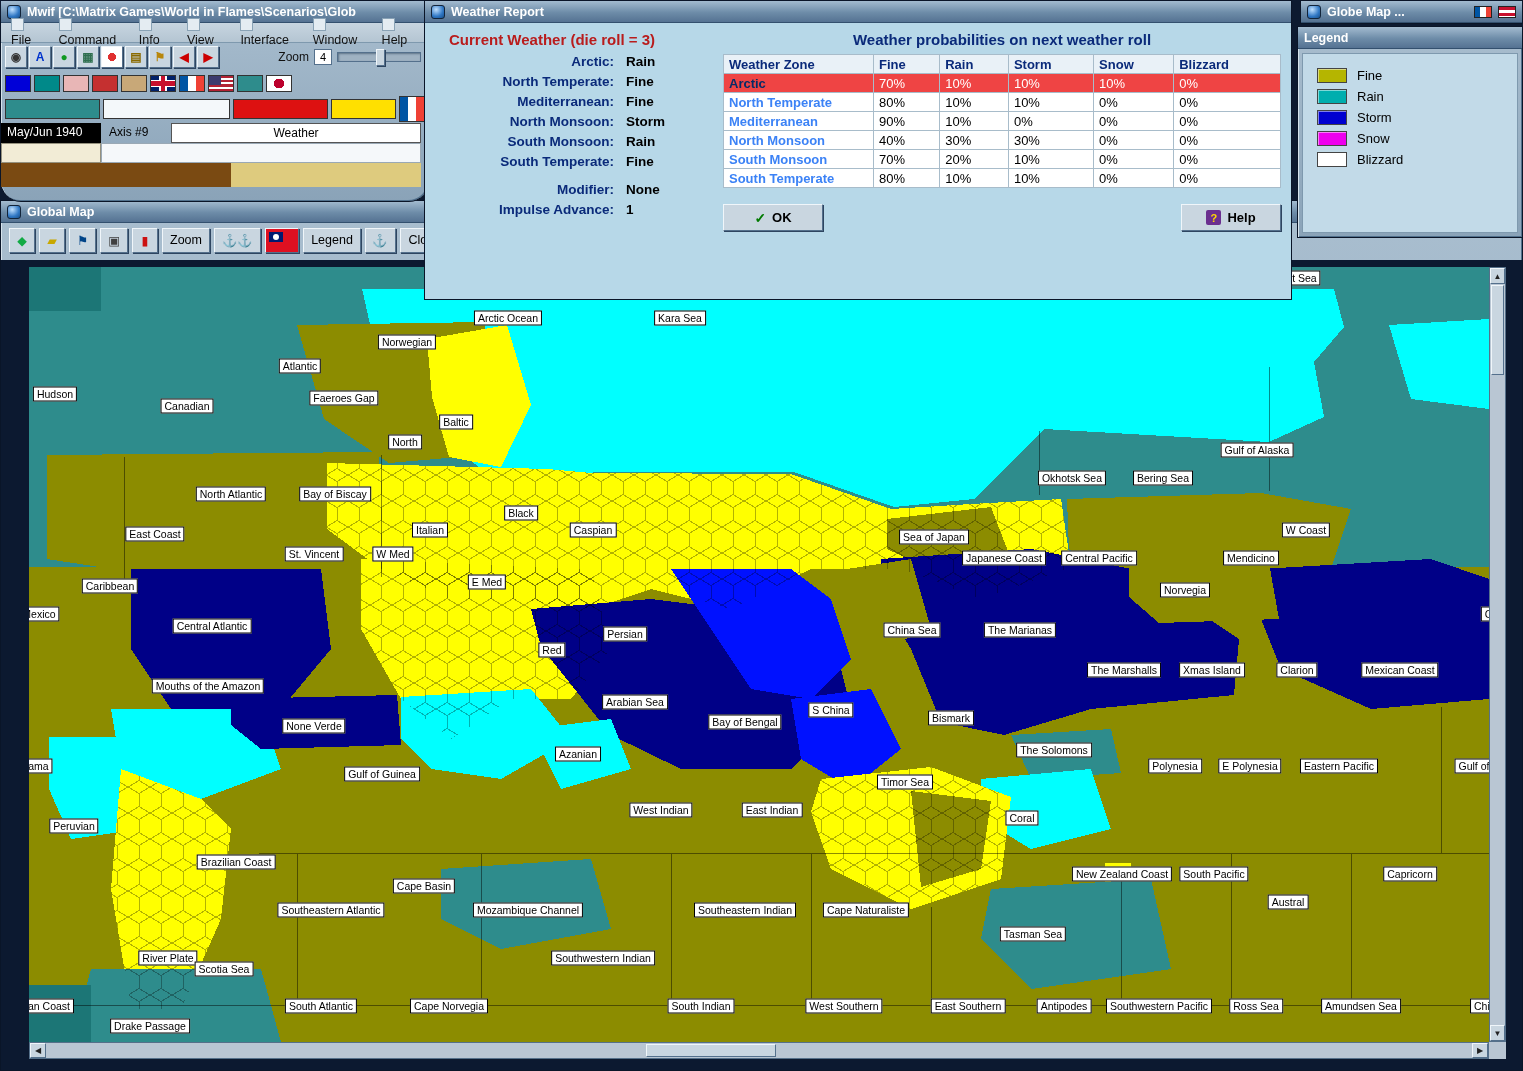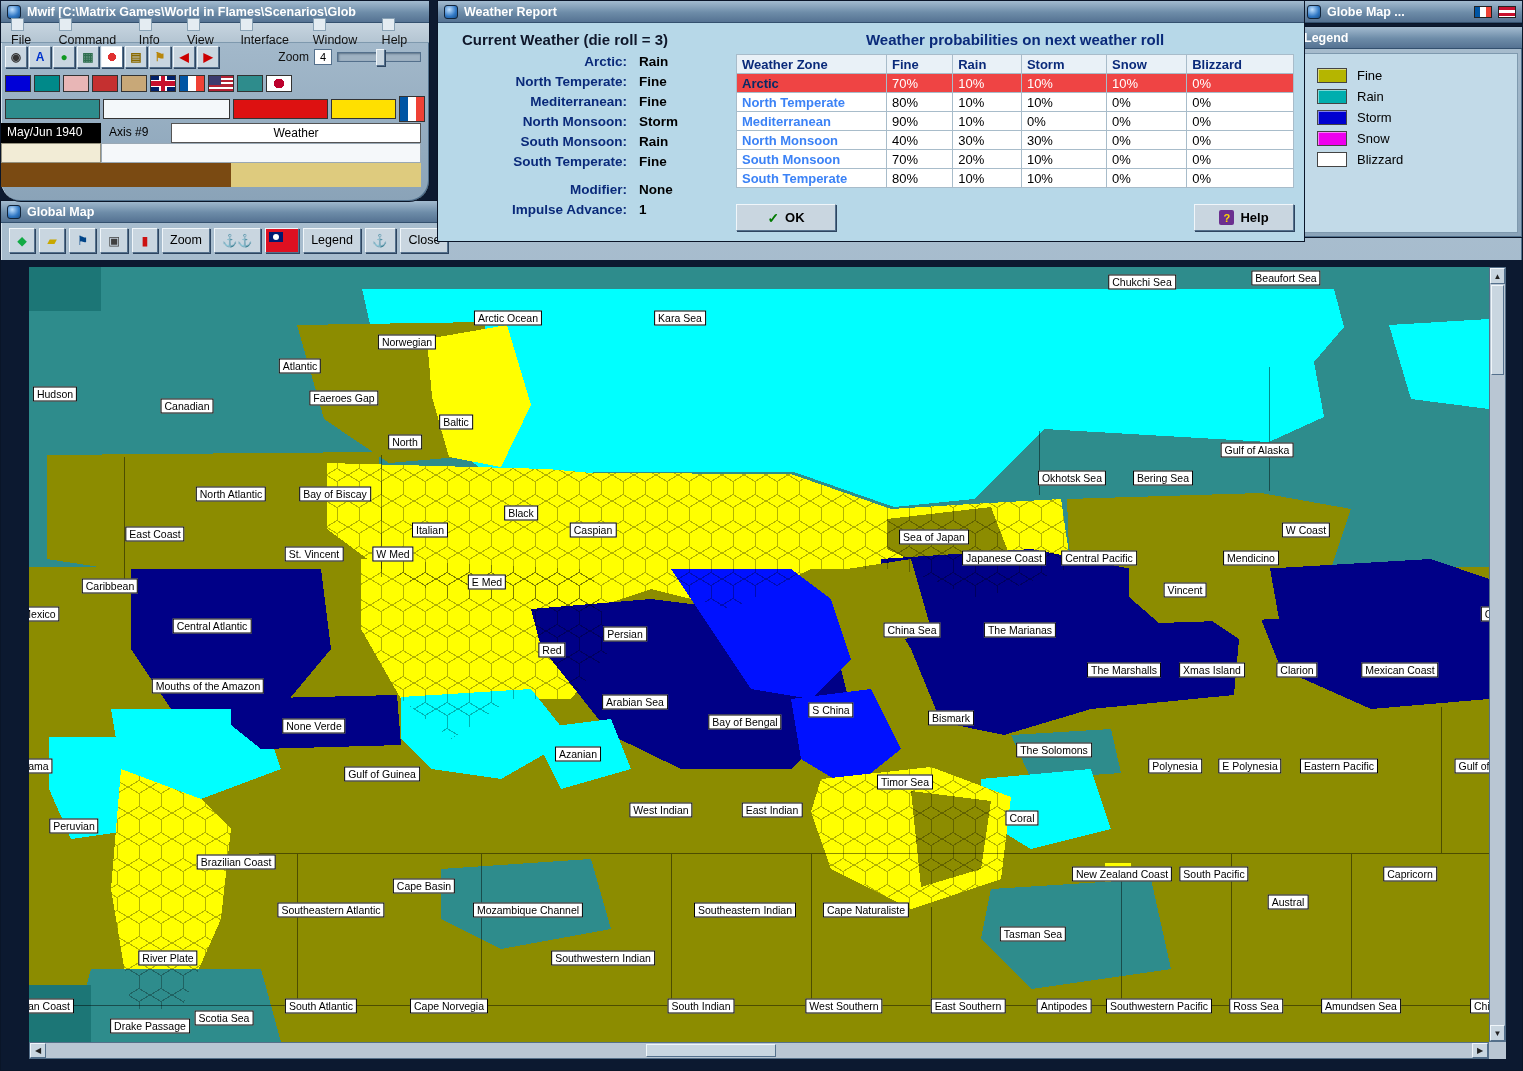--- a/index.html
+++ b/index.html
@@ -48,23 +48,23 @@
   .st-date{background:#000;color:#FFF;padding:2px 6px;width:100px;}
   .st-side{padding:2px 8px;color:#000;width:70px;}
   .st-phase{flex:1;background:#FFF;border:1px solid #555;text-align:center;padding:2px;margin-right:8px;color:#000;}
   .mw-content{position:relative;flex:1;}
   .bar-beige{position:absolute;left:0;top:0;width:100px;height:20px;background:#F2ECD6;border:1px solid #95917E;}
   .bar-white{position:absolute;left:100px;top:0;right:8px;height:20px;background:#F5F8FA;border:1px solid #9AA9B5;}
   .bar-brown{position:absolute;left:0;top:20px;width:230px;height:24px;background:#7A4A12;}
   .bar-khaki{position:absolute;left:230px;top:20px;width:190px;height:24px;background:#DECB7E;}
 
   
-  #weather-report{left:437px;top:0;width:868px;height:242px;z-index:40;}
+  #weather-report{left:424px;top:0;width:868px;height:300px;z-index:40;}
   .wr-body{height:calc(100% - 22px);background:#B7D8E8;display:flex;padding:0 10px;}
-  .wr-h1{font-size:15px;font-weight:bold;color:#0f172a;margin:8px 0 6px 14px;white-space:nowrap;}
+  .wr-h1{font-size:15px;font-weight:bold;color:#b91c1c;margin:8px 0 6px 14px;white-space:nowrap;}
   .wr-h2{font-size:15px;font-weight:bold;color:#0A2A7A;margin:8px 0 6px;text-align:center;}
   .wr-left{width:288px;flex:0 0 auto;}
   .wr-right{flex:1;display:flex;flex-direction:column;padding-bottom:6px;}
   .cw-row{display:flex;margin:4px 0 4px 14px;font-size:13.5px;line-height:16px;}
   .cw-label{width:165px;text-align:right;font-weight:bold;color:#0A2A7A;margin-right:12px;flex:0 0 auto;}
   .cw-value{font-weight:bold;color:#000;}
   .gap{margin-top:12px;}
   .prob-table{width:100%;border-collapse:collapse;background:#FFF;border:1px solid #5E7488;}
   .prob-table th,.prob-table td{border:1px solid #A8BCCA;font-size:13px;height:19px;padding:0 5px;text-align:left;}
   .prob-table th{background:#E9F1F7;color:#0A2A7A;font-weight:bold;}
@@ -223,21 +223,21 @@
           <div class="map-label" style="left: 1277px; top: 263px;">W Coast</div>
           <div class="map-label" style="left: 126px; top: 267px;">East Coast</div>
           <div class="map-label" style="left: 905px; top: 270px;">Sea of Japan</div>
           <div class="map-label" style="left: 285px; top: 287px;">St. Vincent</div>
           <div class="map-label" style="left: 364px; top: 287px;">W Med</div>
           <div class="map-label" style="left: 975px; top: 291px;">Japanese Coast</div>
           <div class="map-label" style="left: 1070px; top: 291px;">Central Pacific</div>
           <div class="map-label" style="left: 1222px; top: 291px;">Mendicino</div>
           <div class="map-label" style="left: 458px; top: 315px; text-align: center;">E Med</div>
           <div class="map-label" style="left: 81px; top: 319px;">Caribbean</div>
-          <div class="map-label" style="left: 1156px; top: 323px;">Vincent</div>
+          <div class="map-label" style="left: 1156px; top: 323px;">Norvegia</div>
           <div class="map-label" style="left: 10px; top: 347px;">Mexico</div>
           <div class="map-label" style="left: 1478px; top: 347px;">G Mexico</div>
           <div class="map-label" style="left: 183px; top: 359px;">Central Atlantic</div>
           <div class="map-label" style="left: 883px; top: 363px;">China Sea</div>
           <div class="map-label" style="left: 991px; top: 363px;">The Marianas</div>
           <div class="map-label" style="left: 596px; top: 367px;">Persian</div>
           <div class="map-label" style="left: 523px; top: 383px;">Red</div>
           <div class="map-label" style="left: 1095px; top: 403px;">The Marshalls</div>
           <div class="map-label" style="left: 1183px; top: 403px;">Xmas Island</div>
           <div class="map-label" style="left: 1268px; top: 403px;">Clarion</div>
@@ -267,21 +267,21 @@
           <div class="map-label" style="left: 1381px; top: 607px;">Capricorn</div>
           <div class="map-label" style="left: 395px; top: 619px;">Cape Basin</div>
           <div class="map-label" style="left: 1259px; top: 635px;">Austral</div>
           <div class="map-label" style="left: 302px; top: 643px;">Southeastern Atlantic</div>
           <div class="map-label" style="left: 499px; top: 643px;">Mozambique Channel</div>
           <div class="map-label" style="left: 716px; top: 643px;">Southeastern Indian</div>
           <div class="map-label" style="left: 837px; top: 643px;">Cape Naturaliste</div>
           <div class="map-label" style="left: 1004px; top: 667px;">Tasman Sea</div>
           <div class="map-label" style="left: 139px; top: 691px;">River Plate</div>
           <div class="map-label" style="left: 574px; top: 691px;">Southwestern Indian</div>
-          <div class="map-label" style="left: 195px; top: 751px;">Scotia Sea</div>
+          <div class="map-label" style="left: 195px; top: 702px;">Scotia Sea</div>
           <div class="map-label" style="left: 20px; top: 739px;">an Coast</div>
           <div class="map-label" style="left: 292px; top: 739px;">South Atlantic</div>
           <div class="map-label" style="left: 420px; top: 739px;">Cape Norvegia</div>
           <div class="map-label" style="left: 672px; top: 739px;">South Indian</div>
           <div class="map-label" style="left: 815px; top: 739px;">West Southern</div>
           <div class="map-label" style="left: 939px; top: 739px;">East Southern</div>
           <div class="map-label" style="left: 1035px; top: 739px;">Antipodes</div>
           <div class="map-label" style="left: 1130px; top: 739px;">Southwestern Pacific</div>
           <div class="map-label" style="left: 1227px; top: 739px;">Ross Sea</div>
           <div class="map-label" style="left: 1332px; top: 739px;">Amundsen Sea</div>

